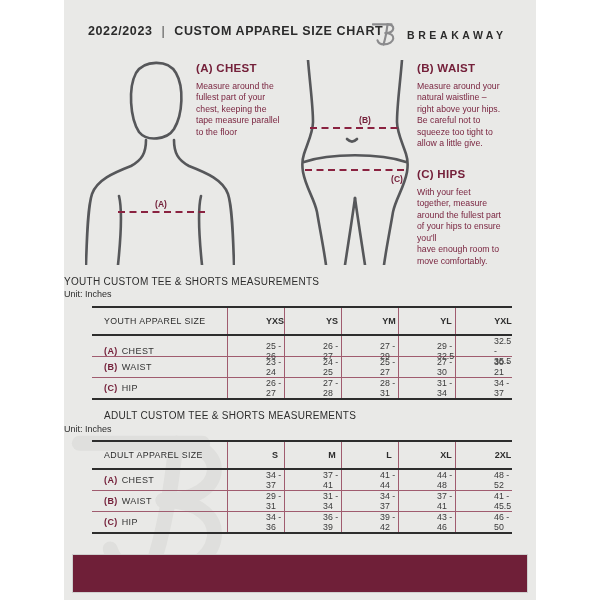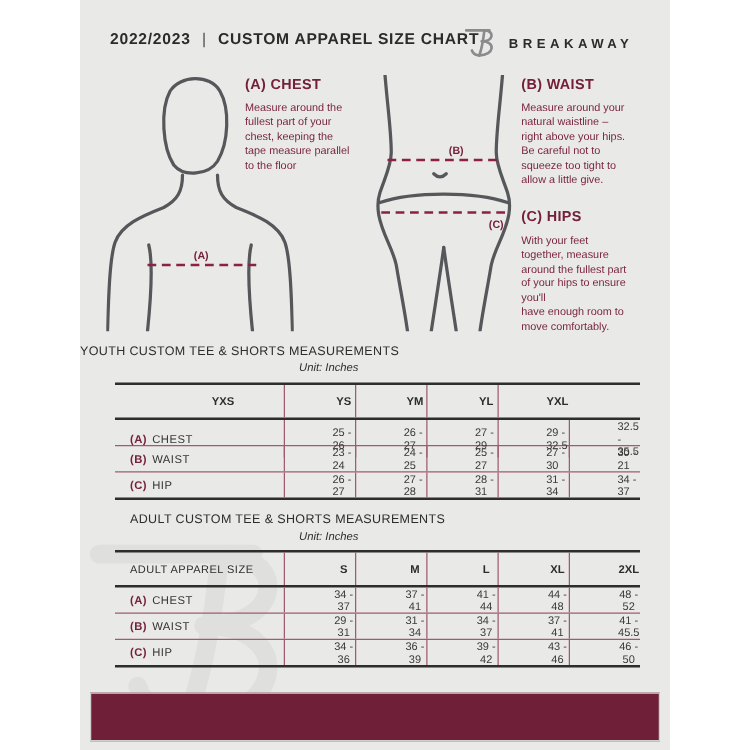--- a/index.html
+++ b/index.html
@@ -21,21 +21,21 @@
 
   
   .fig{position:absolute;}
   .fig path{fill:none;stroke:#56575a;stroke-width:2.6;stroke-linecap:round;}
   .fig .dash{stroke:#8a2240;stroke-width:2;stroke-dasharray:7 4.5;stroke-linecap:butt;}
   .fig text{font-family:"Liberation Sans",sans-serif;font-size:8.5px;font-weight:bold;fill:#74203a;}
 
   
   .table-title{position:absolute;left:64px;width:556px;text-align:left;font-weight:normal;
                color:#2d2d2d;font-size:10px;letter-spacing:0.3px;}
-  .unit{position:absolute;left:64px;width:398px;text-align:center;font-style:italic;
+  .unit{position:absolute;left:64px;width:398px;
         font-size:9px;color:#2d2d2d;}
 
   
   .size-table{position:absolute;left:92px;width:420px;border-top:2px solid #2d2d2d;
               border-bottom:2px solid #2d2d2d;}
   .trow{display:grid;grid-template-columns:135px repeat(5,57px);}
   .header-row{height:26px;border-bottom:2px solid #2d2d2d;}
   .data-row{height:20px;border-bottom:1px solid #a05c6f;}
   .data-row:last-child{border-bottom:none;}
   .c{display:flex;align-items:center;justify-content:center;font-size:8.8px;color:#3a3a3a;padding-left:38px;}
@@ -128,20 +128,21 @@
 of your hips to ensure
 you'll
 have enough room to
 move comfortably.</div>
 
   <div class="table-title" style="top:276px;">YOUTH CUSTOM TEE &amp; SHORTS MEASUREMENTS</div>
   <div class="unit" style="top:289px;">Unit: Inches</div>
 
   <div class="size-table" style="top:306px;">
     <div class="trow header-row">
+      <div class="c lbl">YOUTH APPAREL SIZE</div>
       <div class="c">YXS</div>
       <div class="c">YS</div>
       <div class="c">YM</div>
       <div class="c">YL</div>
       <div class="c">YXL</div>
     </div>
     <div class="trow data-row">
       <div class="c lbl">
           <span class="pfx">(A)</span>
           <span class="rowname">CHEST</span>
@@ -172,21 +173,21 @@
       <div class="c">27 - 28</div>
       <div class="c">28 - 31</div>
       <div class="c">31 - 34</div>
       <div class="c">34 - 37</div>
     </div>
   </div>
 
   <div class="table-title" style="top:410px;margin-left:40px;">ADULT CUSTOM TEE &amp; SHORTS MEASUREMENTS</div>
   <div class="unit" style="top:424px;">Unit: Inches</div>
 
-  <div class="size-table" style="top:440px;text-align:center;">
+  <div class="size-table" style="top:440px;">
     <div class="trow header-row">
       <div class="c lbl">ADULT APPAREL SIZE</div>
       <div class="c">S</div>
       <div class="c">M</div>
       <div class="c">L</div>
       <div class="c">XL</div>
       <div class="c">2XL</div>
     </div>
     <div class="trow data-row">
       <div class="c lbl">

